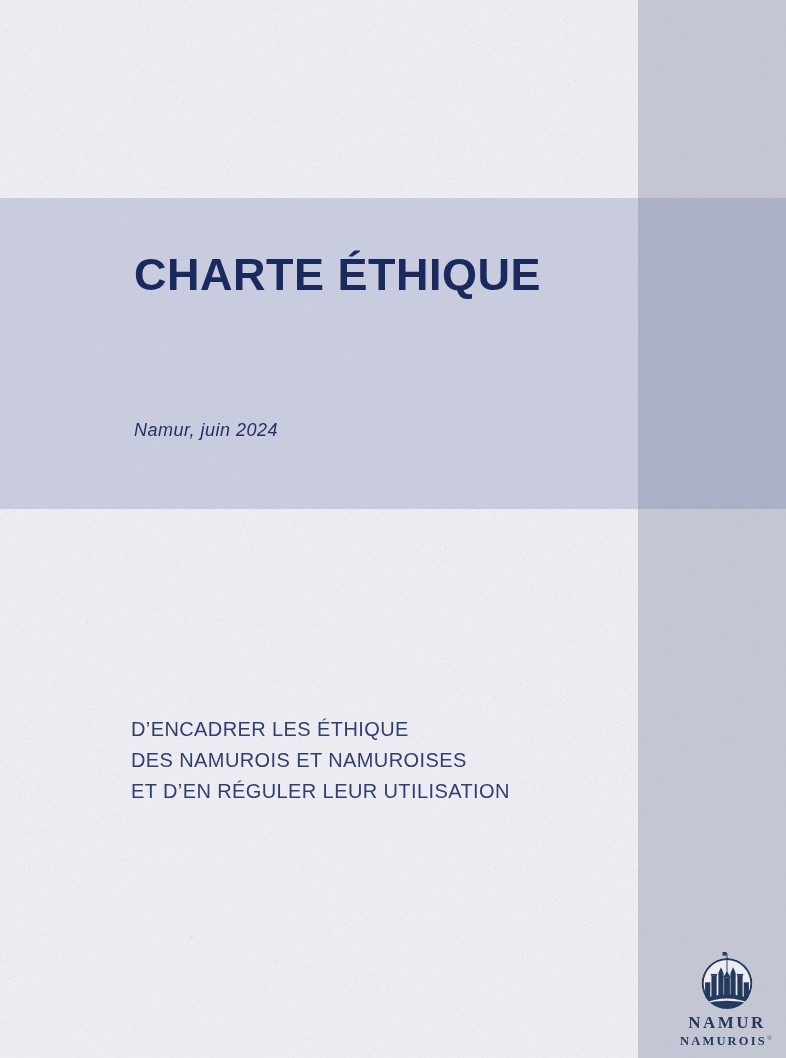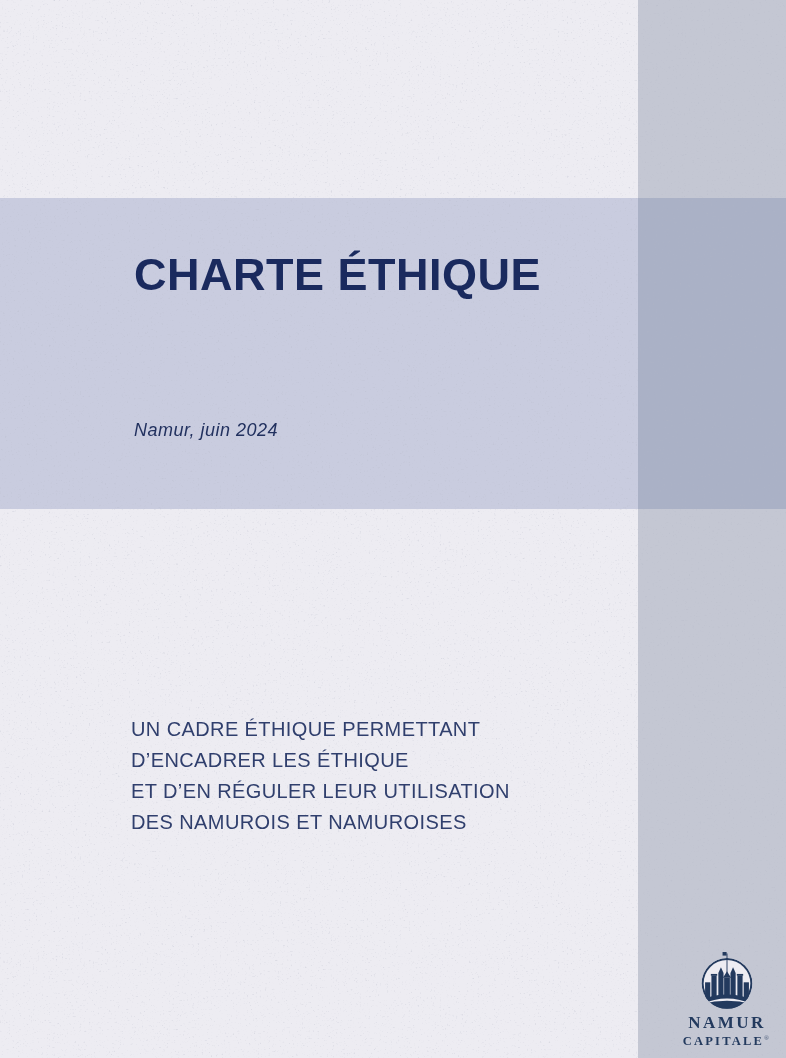--- a/index.html
+++ b/index.html
@@ -90,24 +90,23 @@
 
   <div class="content">
 
     <div class="title-block">
       <div class="title-line">CHARTE ÉTHIQUE</div>
     </div>
 
     <div class="subtitle">Namur, juin 2024</div>
 
     <div class="tagline">
-      <div class="tagline-line">UN CADRE ÉTHIQUE PERMETTANT</div>
       <div class="tagline-line">D’ENCADRER LES ÉTHIQUE</div>
+      <div class="tagline-line">DES NAMUROIS ET NAMUROISES</div>
       <div class="tagline-line">ET D’EN RÉGULER LEUR UTILISATION</div>
-      <div class="tagline-line">DES NAMUROIS ET NAMUROISES</div>
     </div>
 
     <div class="logo">
       <svg class="logo-mark" width="58" height="60" viewBox="0 0 100 104" aria-hidden="true">
         <defs>
           <clipPath id="disc">
               <circle cx="50" cy="58" r="44"></circle>
             </clipPath>
         </defs>
         <g clip-path="url(#disc)">
@@ -129,17 +128,17 @@
 
           <path d="M0,88 Q50,66 100,88 L100,108 L0,108 Z" fill="currentColor"></path>
 
           <path d="M6,94 Q50,74 94,94 Q50,82 6,94 Z" fill="#edecf2"></path>
         </g>
 
         <rect x="49.2" y="6" width="1.6" height="34" fill="currentColor"></rect>
         <rect x="42.3" y="3.5" width="7" height="6.2" fill="currentColor"></rect>
       </svg>
       <div class="logo-name">NAMUR</div>
-      <div class="logo-sub"><span>CAPITALE</span><span class="reg">®</span></div>
+      <div class="logo-sub"><span>NAMUROIS</span><span class="reg">®</span></div>
     </div>
 
   </div>
 </div>
 
 </body></html>

